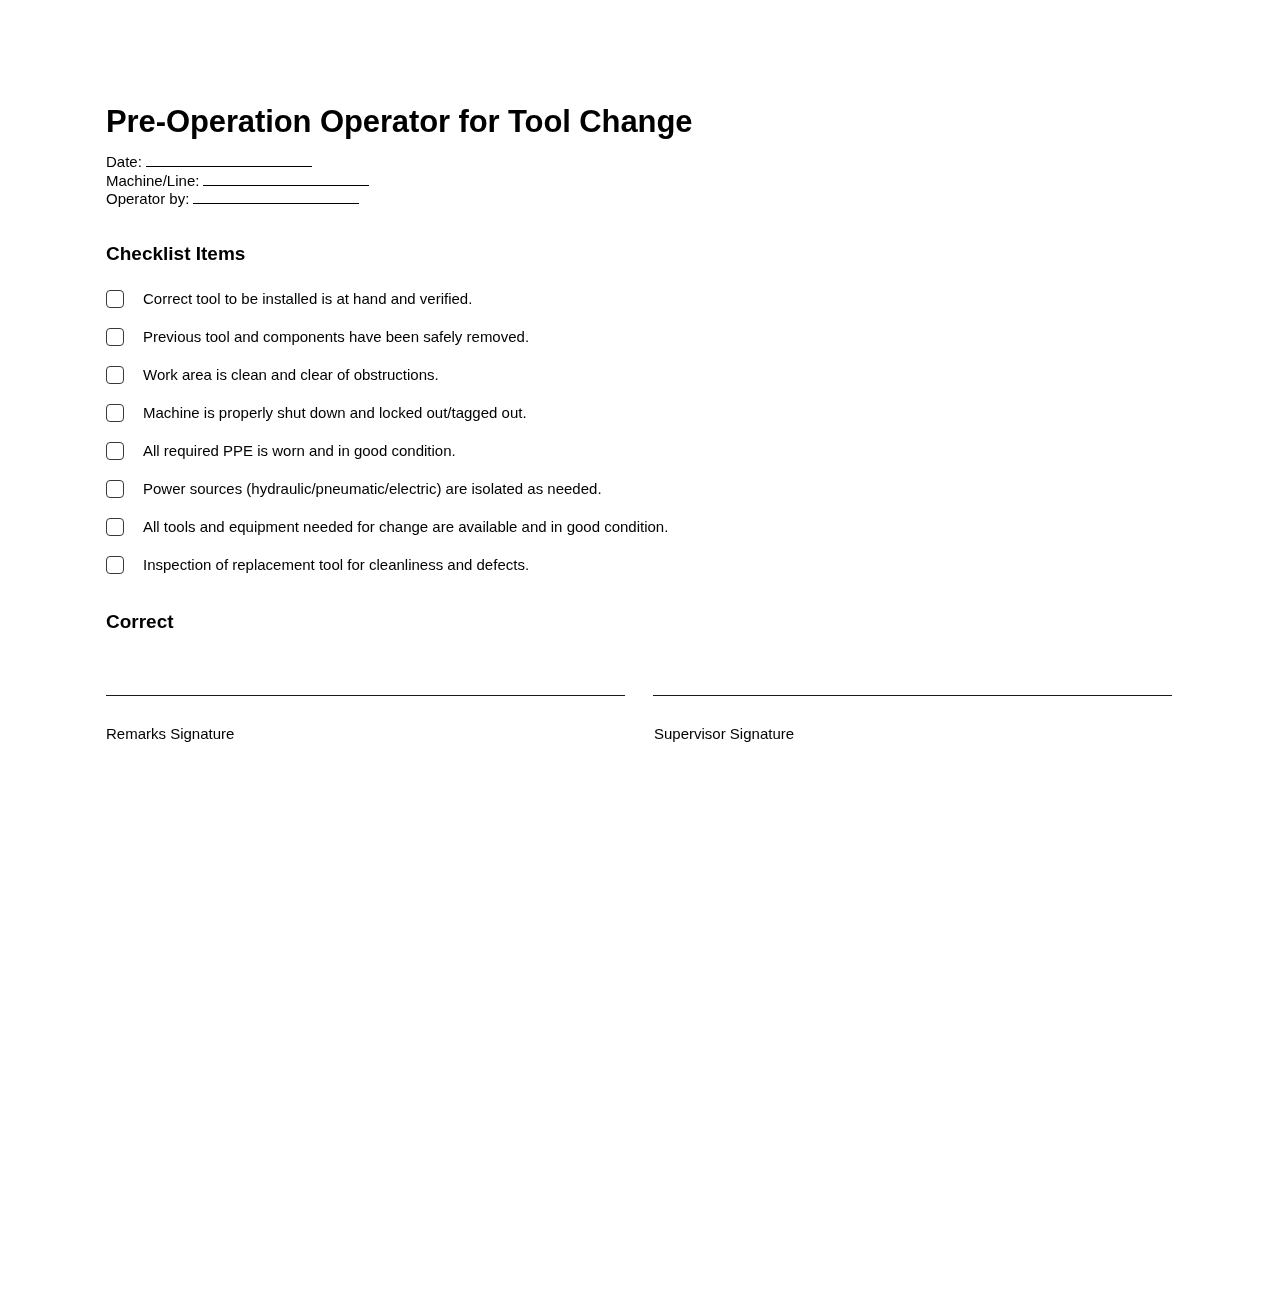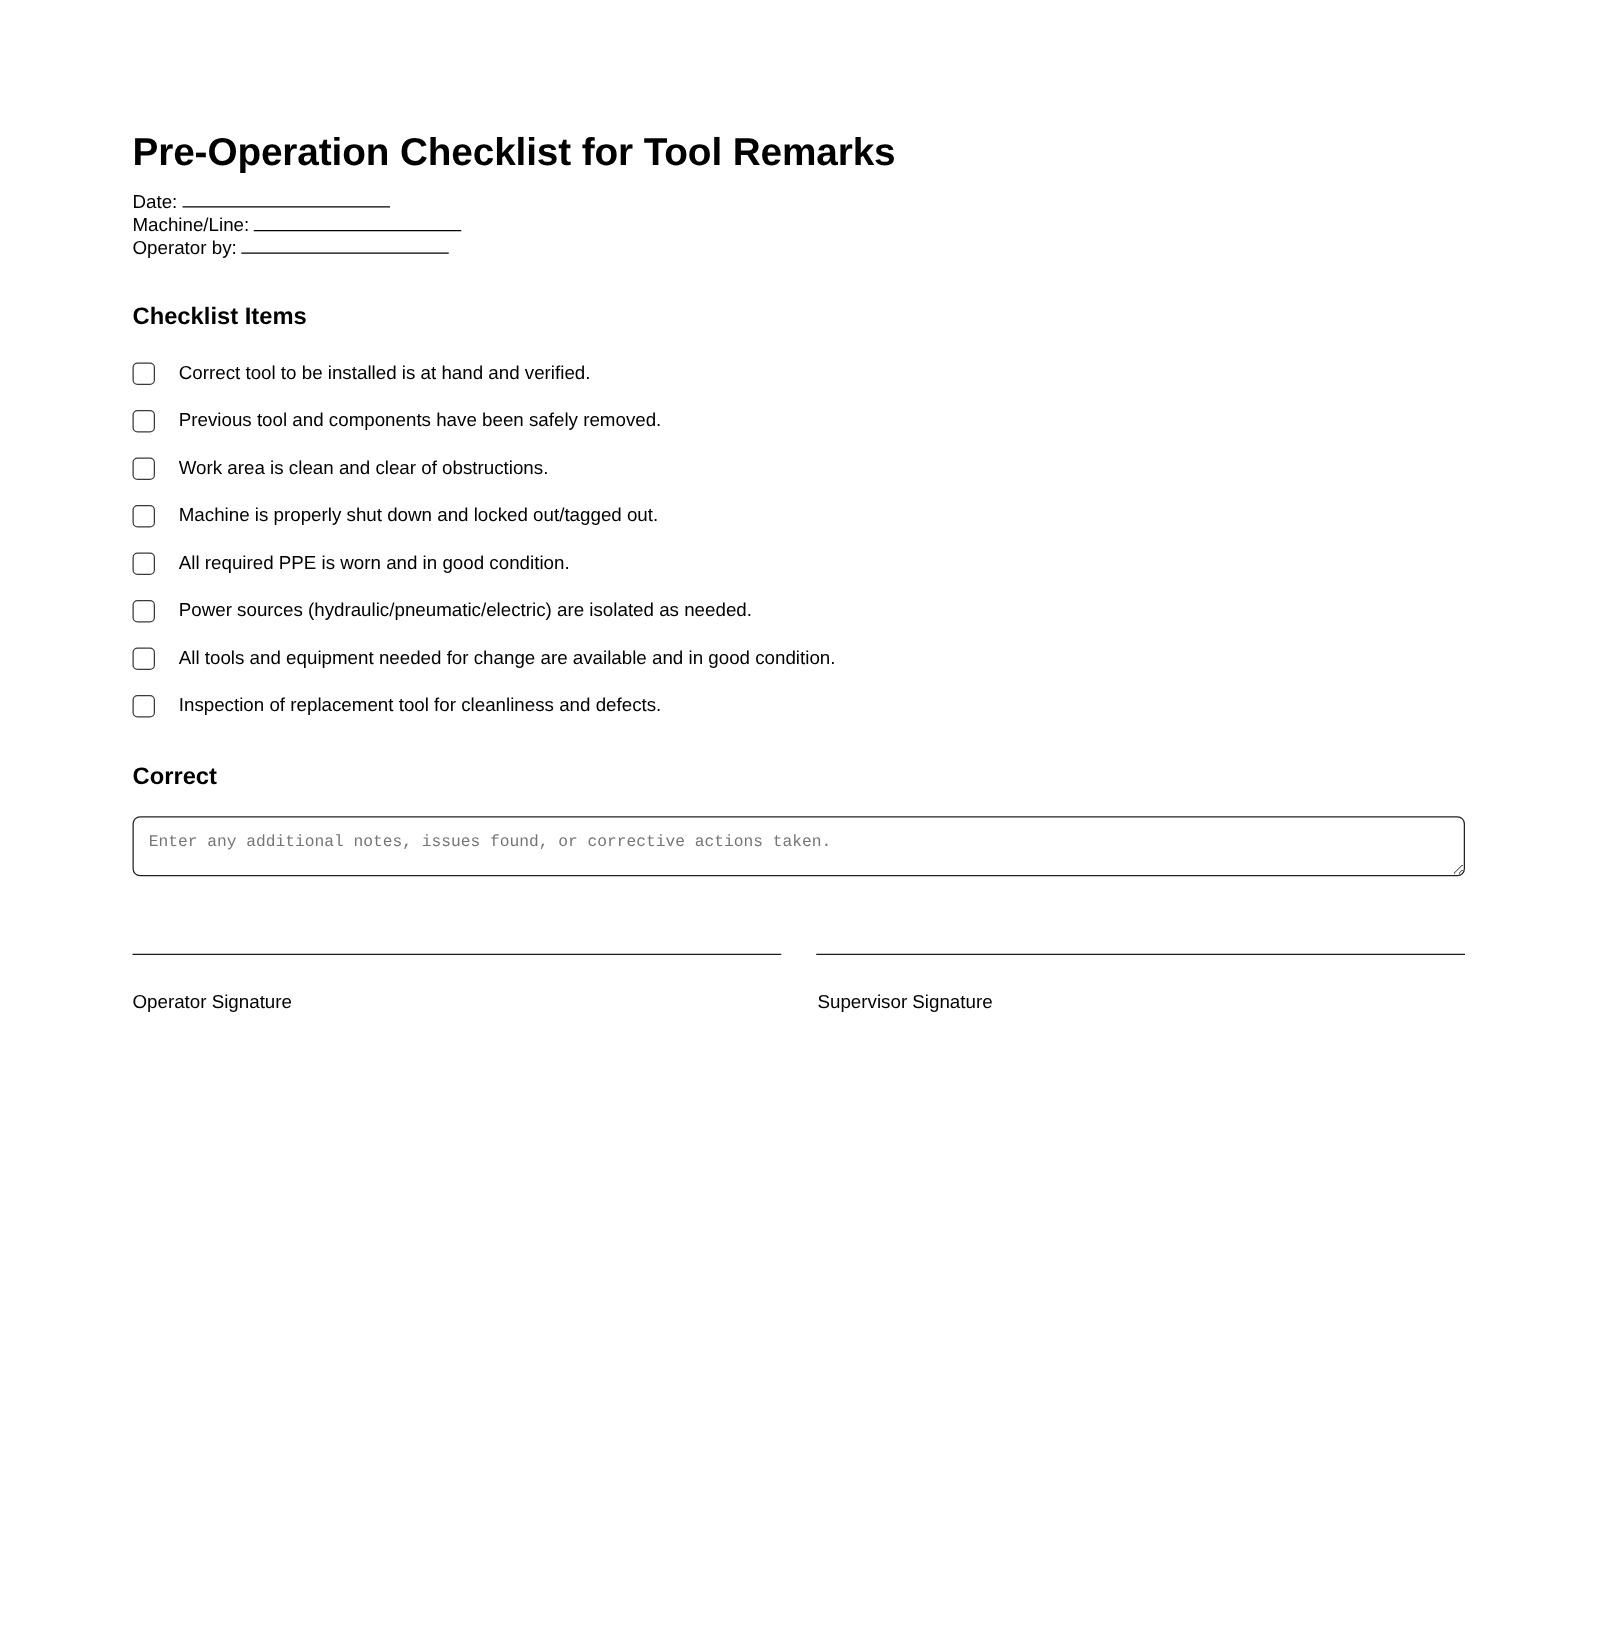--- a/index.html
+++ b/index.html
@@ -134,21 +134,21 @@
     line-height: 17px;
   }
   .sig-label-left  { width: 548px; }
   .sig-label-right { width: 518px; }
 </style>
 </head>
 <body>
 
 <div class="page">
 
-  <h1 class="doc-title">Pre-Operation Checklist for Tool Remarks</h1>
+  <h1 class="doc-title">Pre-Operation Operator for Tool Change</h1>
 
   <div class="meta-block">
     <div class="meta-row">
       <span class="meta-label">Date:</span><span class="meta-rule rule-date"></span>
     </div>
     <div class="meta-row">
       <span class="meta-label">Machine/Line:</span><span class="meta-rule rule-mach"></span>
     </div>
     <div class="meta-row">
       <span class="meta-label">Operator by:</span><span class="meta-rule rule-perf"></span>
@@ -187,26 +187,25 @@
       <span class="check-label">All tools and equipment needed for change are available and in good condition.</span>
     </div>
     <div class="check-row">
       <span class="check-box"></span>
       <span class="check-label">Inspection of replacement tool for cleanliness and defects.</span>
     </div>
   </div>
 
   <h2 class="remarks-title">Correct</h2>
 
-  <textarea class="remarks-box" placeholder="Enter any additional notes, issues found, or corrective actions taken." style=""></textarea>
 
   <div class="sig-area">
     <div class="sig-lines">
       <div class="sig-line sig-line-left"></div>
       <div class="sig-line sig-line-right"></div>
     </div>
     <div class="sig-labels">
-      <div class="sig-label sig-label-left">Operator Signature</div>
+      <div class="sig-label sig-label-left">Remarks Signature</div>
       <div class="sig-label sig-label-right">Supervisor Signature</div>
     </div>
   </div>
 
 </div>
 
 </body></html>

